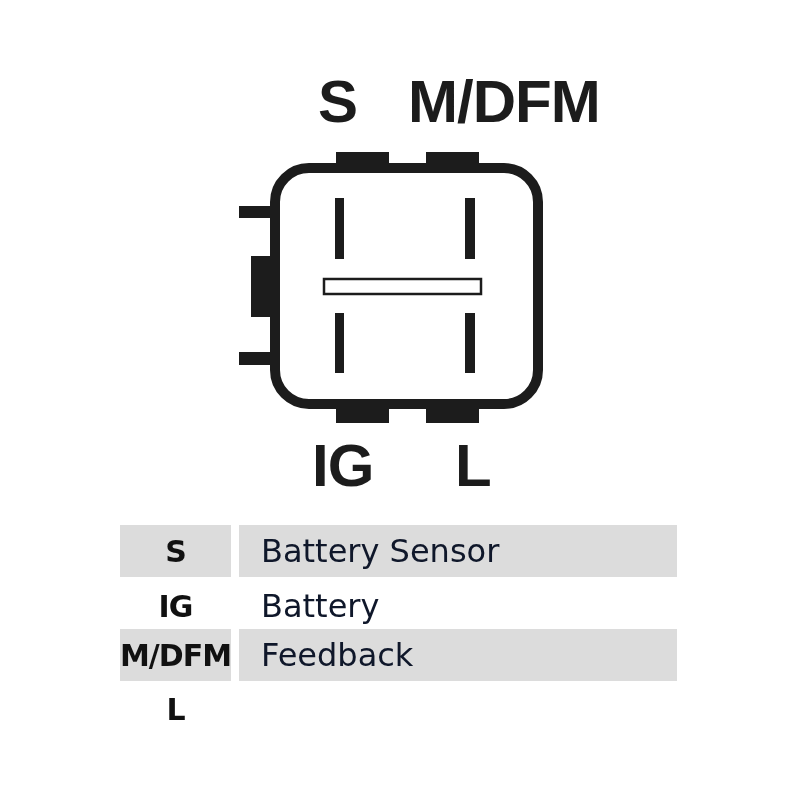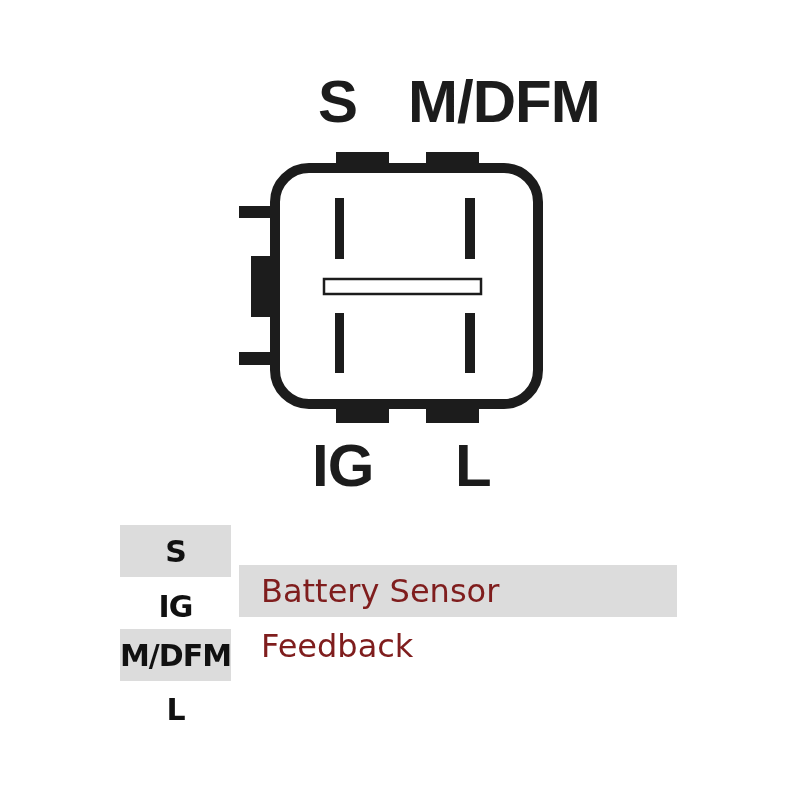--- a/index.html
+++ b/index.html
@@ -2,21 +2,21 @@
 <html><head>
 <meta charset="utf-8">
 <style>
   html, body { margin: 0; padding: 0; background: #ffffff; }
   body { width: 800px; height: 800px; position: relative; overflow: hidden; font-family: "Liberation Sans", sans-serif; color: #1a1a1a; }
   .pin-label { position: absolute; font-family: "Liberation Sans", sans-serif; font-weight: bold; font-size: 60px; line-height: 60px; color: #1c1c1c; white-space: nowrap; letter-spacing: -1px; }
   svg.connector { position: absolute; left: 0; top: 0; }
   .table { position: absolute; left: 0; top: 0; width: 800px; height: 800px; }
   .row { position: absolute; left: 120px; width: 557px; height: 52px; }
   .cell-code { position: absolute; left: 0; top: 0; width: 111px; height: 100%; display: flex; align-items: center; justify-content: center; font-family: "DejaVu Sans", sans-serif; font-weight: bold; font-size: 30px; color: #111; letter-spacing: -1px; }
-  .cell-desc { position: absolute; left: 119px; top: 0; width: 438px; height: 100%; display: flex; align-items: center; padding-left: 22px; box-sizing: border-box; font-family: "DejaVu Sans", sans-serif; font-weight: normal; font-size: 32px; color: #7f1d1d; margin-top: 40px; }
+  .cell-desc { position: absolute; left: 119px; top: 0; width: 438px; height: 100%; display: flex; align-items: center; padding-left: 22px; box-sizing: border-box; font-family: "DejaVu Sans", sans-serif; font-weight: normal; font-size: 32px; color: #0f172a; }
   .row.shaded .cell-code, .row.shaded .cell-desc { background: #dcdcdc; }
 </style>
 </head>
 <body>
 
 <div class="pin-label" style="left:318px; top:72px;">S</div>
 <div class="pin-label" style="left:408px; top:72px;">M/DFM</div>
 <div class="pin-label" style="left:312px; top:436px;">IG</div>
 <div class="pin-label" style="left:455px; top:436px;">L</div>
 
@@ -46,21 +46,22 @@
   <rect x="324" y="279" width="157" height="15" fill="#ffffff" stroke="#1c1c1c" stroke-width="2.5"></rect>
 </svg>
 
 <div class="table">
   <div class="row shaded" style="top:525px;">
     <div class="cell-code">S</div>
     <div class="cell-desc">Battery Sensor</div>
   </div>
   <div class="row" style="top:580px;">
     <div class="cell-code">IG</div>
-    <div class="cell-desc">Feedback</div>
+    <div class="cell-desc">Battery</div>
   </div>
   <div class="row shaded" style="top:629px;">
     <div class="cell-code">M/DFM</div>
+    <div class="cell-desc">Feedback</div>
   </div>
   <div class="row" style="top:683px;">
     <div class="cell-code">L</div>
   </div>
 </div>
 
 </body></html>

